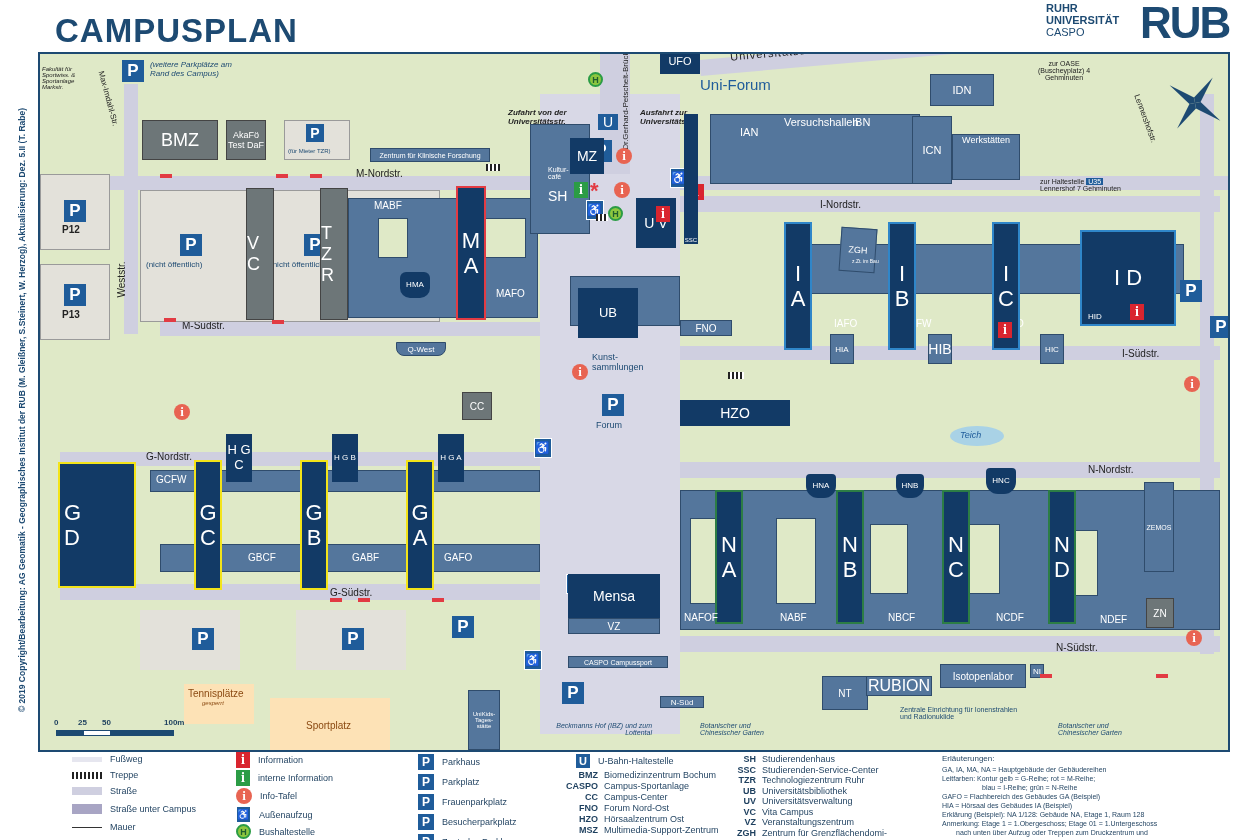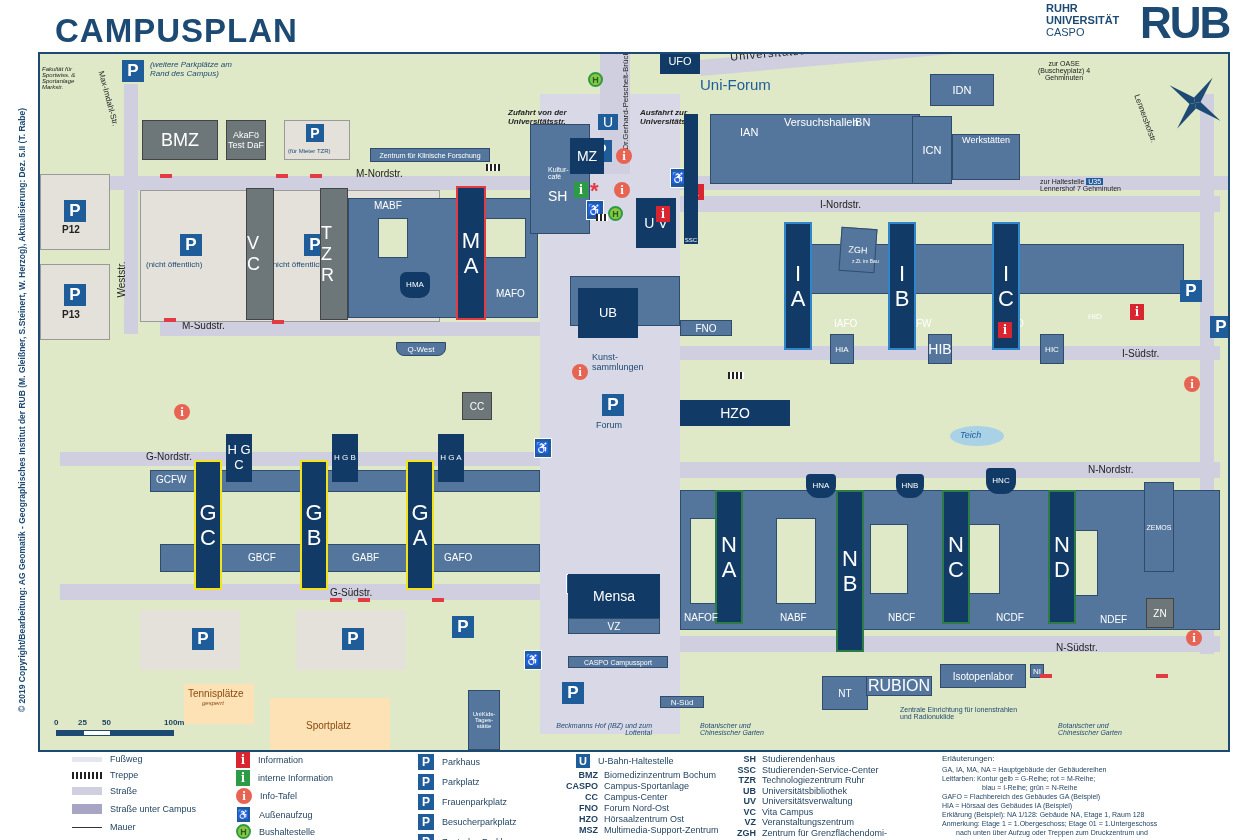--- a/index.html
+++ b/index.html
@@ -165,20 +165,23 @@
 
   <div class="mid" style="left:110px;top:416px;width:390px;height:22px"></div>
   <div class="mid" style="left:120px;top:490px;width:380px;height:28px"></div>
   <div class="lbl" style="left:116px;top:420px;color:#fff">GCFW</div>
   <div class="lbl" style="left:208px;top:498px;color:#fff">GBCF</div>
   <div class="lbl" style="left:312px;top:498px;color:#fff">GABF</div>
   <div class="lbl" style="left:404px;top:498px;color:#fff">GAFO</div>
   <div class="dark" style="left:186px;top:380px;width:26px;height:48px;font-size:13px">H G C</div>
   <div class="dark" style="left:292px;top:380px;width:26px;height:48px;font-size:8px">H G B</div>
   <div class="dark" style="left:398px;top:380px;width:26px;height:48px;font-size:8px">H G A</div>
+  <div class="dark yel" style="left:18px;top:408px;width:78px;height:126px">
+      <span style="position:absolute;left:4px;width:14px">G D</span>
+    </div>
   <div class="dark yel" style="left:154px;top:406px;width:28px;height:130px">G C</div>
   <div class="dark yel" style="left:260px;top:406px;width:28px;height:130px">G B</div>
   <div class="dark yel" style="left:366px;top:406px;width:28px;height:130px">G A</div>
 
   <div class="lot" style="left:100px;top:556px;width:100px;height:60px;border:none"></div>
   <div class="ico pk" style="left:152px;top:574px">P</div>
   <div class="lot" style="left:256px;top:556px;width:110px;height:60px;border:none"></div>
   <div class="ico pk" style="left:302px;top:574px">P</div>
   <div class="ico pk" style="left:412px;top:562px">P</div>
   <div class="abs" style="left:144px;top:630px;width:70px;height:40px;background:#fde2b6"></div>
@@ -211,39 +214,42 @@
   <div class="mid" style="left:888px;top:280px;width:24px;height:30px;font-size:14px">HIB</div>
   <div class="mid" style="left:1000px;top:280px;width:24px;height:30px;font-size:8px">HIC</div>
   <div class="mid" style="left:800px;top:174px;width:36px;height:44px;font-size:9px;transform:rotate(4deg)">
       <span>ZGH</span>
     </div>
   <div class="plbl" style="left:812px;top:204px;color:#fff;font-size:5px">z.Zt. im Bau</div>
   <div class="dark blu" style="left:744px;top:168px;width:28px;height:128px">I A</div>
   <div class="dark blu" style="left:848px;top:168px;width:28px;height:128px">I B</div>
   <div class="dark blu" style="left:952px;top:168px;width:28px;height:128px">I C</div>
   <div class="ico info" style="left:958px;top:268px">i</div>
+  <div class="dark blu" style="left:1040px;top:176px;width:96px;height:96px">
+      <span>I D</span>
+    </div>
   <div class="lbl" style="left:1048px;top:258px;color:#fff;font-size:8px">HID</div>
   <div class="ico info" style="left:1090px;top:250px">i</div>
   <div class="ico pk" style="left:1140px;top:226px">P</div>
   <div class="ico pk" style="left:1170px;top:262px">P</div>
   <div class="ico infot" style="left:1144px;top:322px">i</div>
   <div class="abs" style="left:910px;top:372px;width:54px;height:20px;background:#a9d2e6;border-radius:50%"></div>
   <div class="lbl" style="left:920px;top:376px;color:#1f5c9a;font-style:italic;font-size:9px">Teich</div>
 
   <div class="mid" style="left:640px;top:436px;width:540px;height:140px"></div>
   <div class="court" style="left:650px;top:464px;width:34px;height:86px"></div>
   <div class="court" style="left:736px;top:464px;width:40px;height:86px"></div>
   <div class="court" style="left:830px;top:470px;width:38px;height:70px"></div>
   <div class="court" style="left:922px;top:470px;width:38px;height:70px"></div>
   <div class="court" style="left:1014px;top:476px;width:44px;height:66px"></div>
   <div class="dark" style="left:766px;top:420px;width:30px;height:24px;font-size:8px;border-radius:4px 4px 12px 12px">HNA</div>
   <div class="dark" style="left:856px;top:420px;width:28px;height:24px;font-size:8px;border-radius:4px 4px 12px 12px">HNB</div>
   <div class="dark" style="left:946px;top:414px;width:30px;height:26px;font-size:8px;border-radius:4px 4px 12px 12px">HNC</div>
   <div class="dark grn" style="left:675px;top:436px;width:28px;height:134px">N A</div>
-  <div class="dark grn" style="left:796px;top:436px;width:28px;height:162px">N B</div>
+  <div class="dark grn" style="left:796px;top:436px;width:28px;height:134px">N B</div>
   <div class="dark grn" style="left:902px;top:436px;width:28px;height:134px">N C</div>
   <div class="dark grn" style="left:1008px;top:436px;width:28px;height:134px">N D</div>
   <div class="lbl" style="left:644px;top:558px;color:#fff">NAFOF</div>
   <div class="lbl" style="left:740px;top:558px;color:#fff">NABF</div>
   <div class="lbl" style="left:848px;top:558px;color:#fff">NBCF</div>
   <div class="lbl" style="left:956px;top:558px;color:#fff">NCDF</div>
   <div class="lbl" style="left:1060px;top:560px;color:#fff">NDEF</div>
   <div class="mid" style="left:1104px;top:428px;width:30px;height:90px;font-size:7px">ZEMOS</div>
   <div class="gray" style="left:1106px;top:544px;width:28px;height:30px;font-size:10px;font-weight:normal">ZN</div>
   <div class="ico infot" style="left:1146px;top:576px">i</div>

